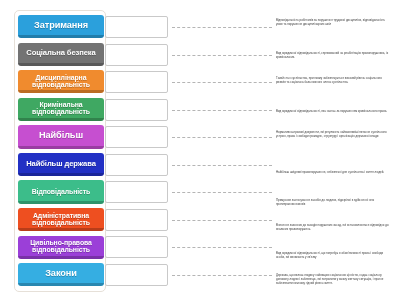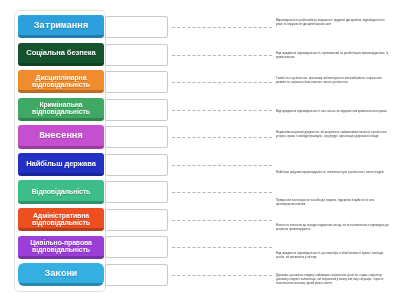--- a/index.html
+++ b/index.html
@@ -45,40 +45,40 @@
     justify-content: center;
     text-align: center;
     color: #ffffff;
     font-weight: bold;
     line-height: 1.02;
     letter-spacing: -0.1px;
     text-shadow: 0 1px 0 rgba(0,0,0,0.22);
     cursor: grab;
     overflow: hidden;
   }
-  .tile:last-child { margin-bottom: 8px; border-radius: 6px; }
+  .tile:last-child { margin-bottom: 8px; }
 
   .tile::after {
     content: "";
     position: absolute;
     left: 0; right: 0; bottom: 0;
     height: 3px;
     background: rgba(0, 0, 0, 0.22);
     border-bottom-left-radius: 3px;
     border-bottom-right-radius: 3px;
   }
 
   .tile-label {
     position: relative;
     z-index: 2;
     padding: 0 2px;
     margin-bottom: 2px;
   }
 
-  .t-1line { font-size: 9.2px; font-family: Liberation Mono, monospace; }
+  .t-1line { font-size: 9.2px; }
   .t-2line { font-size: 7.6px; }
   .t-2line-sm { font-size: 6.9px; }
 
   
   #slot-column {
     position: absolute;
     left: 105px;
     top: 10px;
     width: 66px;
     height: 282px;
@@ -128,34 +128,34 @@
 <body>
 
 <div id="app">
 
   <div id="tile-panel">
 
     <div class="tile t-1line" style="background:#2BA0DC">
       <span class="tile-label">Затримання</span>
     </div>
 
-    <div class="tile t-2line" style="background:#14532d">
+    <div class="tile t-2line" style="background:#737373">
       <span class="tile-label">Соціальна безпека</span>
     </div>
 
     <div class="tile t-2line-sm" style="background:#F08B2E">
       <span class="tile-label">Дисциплінарна відповідальність</span>
     </div>
 
     <div class="tile t-2line-sm" style="background:#3FA862">
       <span class="tile-label">Кримінальна відповідальність</span>
     </div>
 
     <div class="tile t-1line" style="background:#C64FD0">
-      <span class="tile-label">Внесення</span>
+      <span class="tile-label">Найбільш</span>
     </div>
 
     <div class="tile t-2line" style="background:#2230C4">
       <span class="tile-label">Найбільш держава</span>
     </div>
 
     <div class="tile t-2line-sm" style="background:#3CBD8A">
       <span class="tile-label">Відповідальність</span>
     </div>
 

